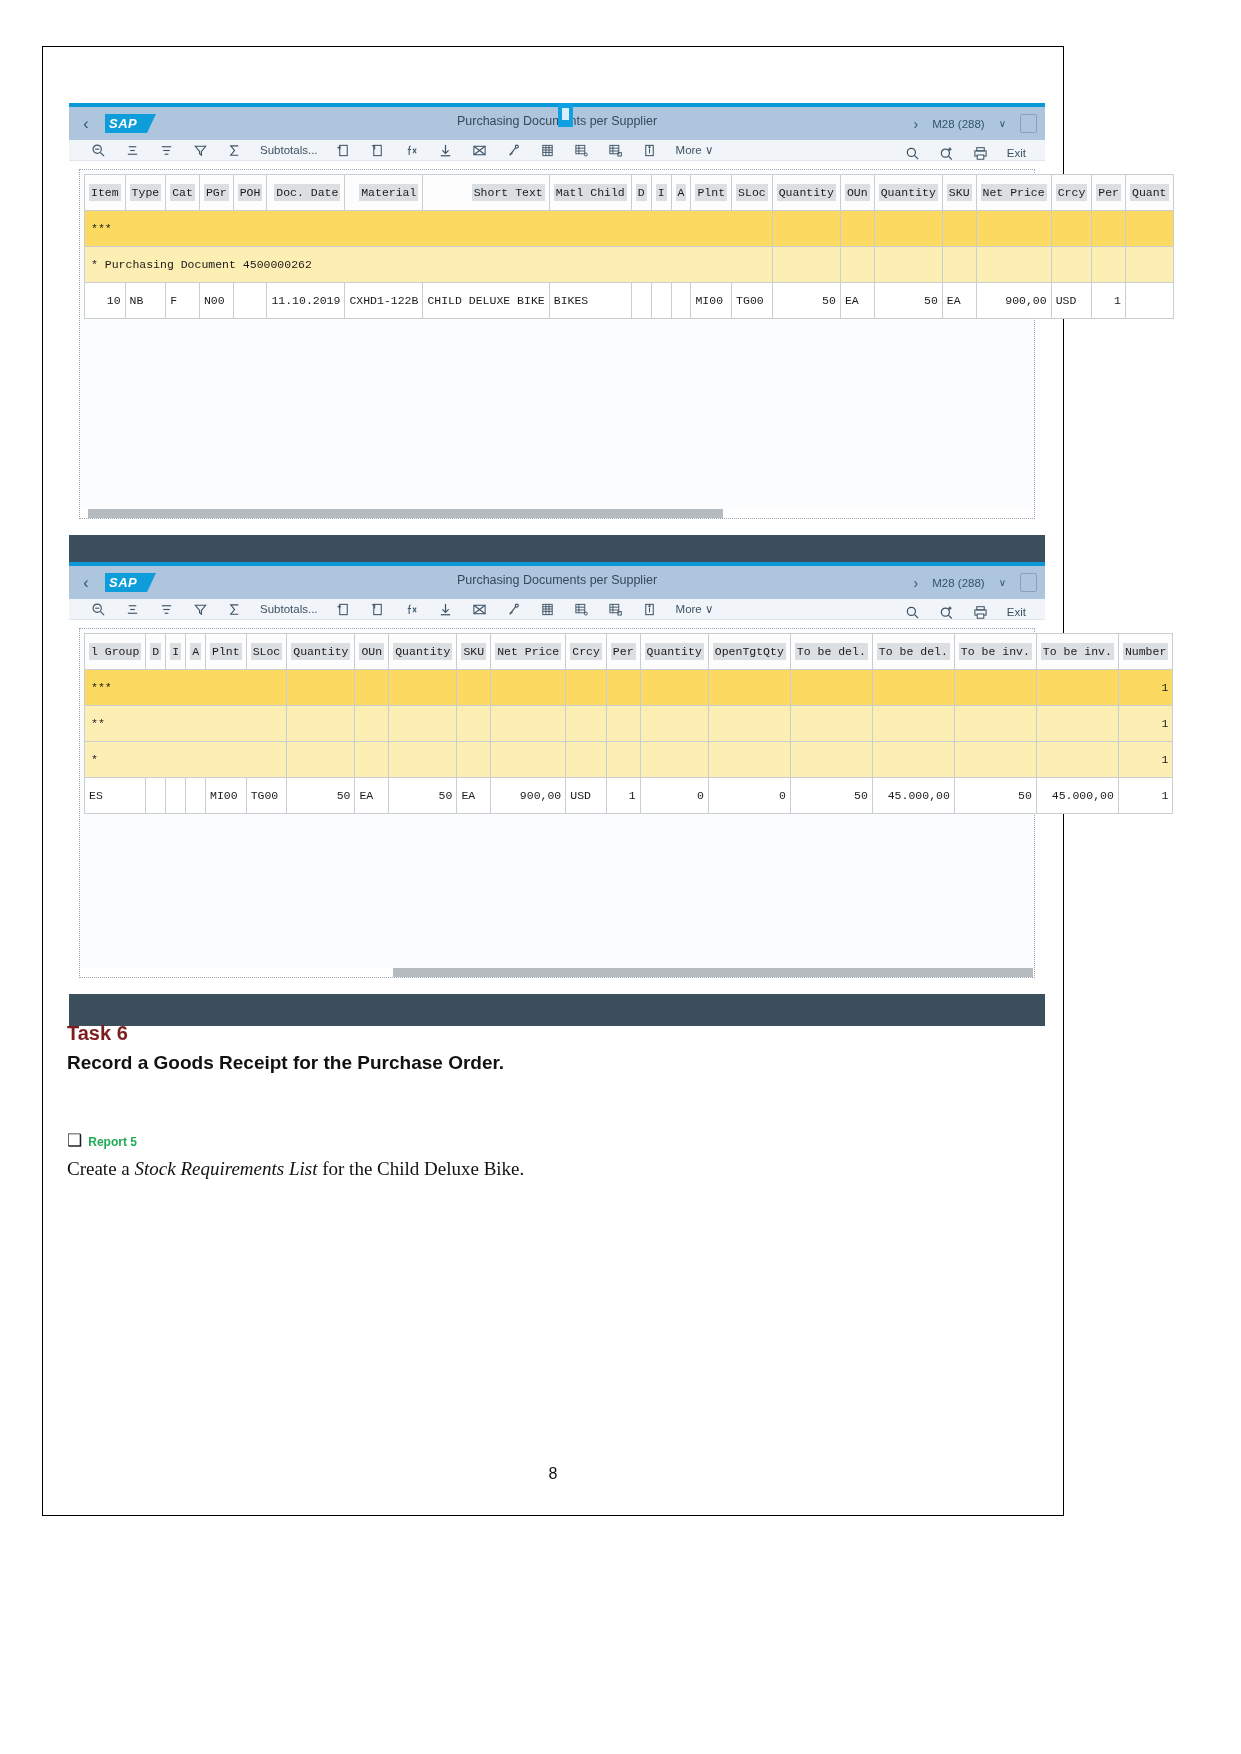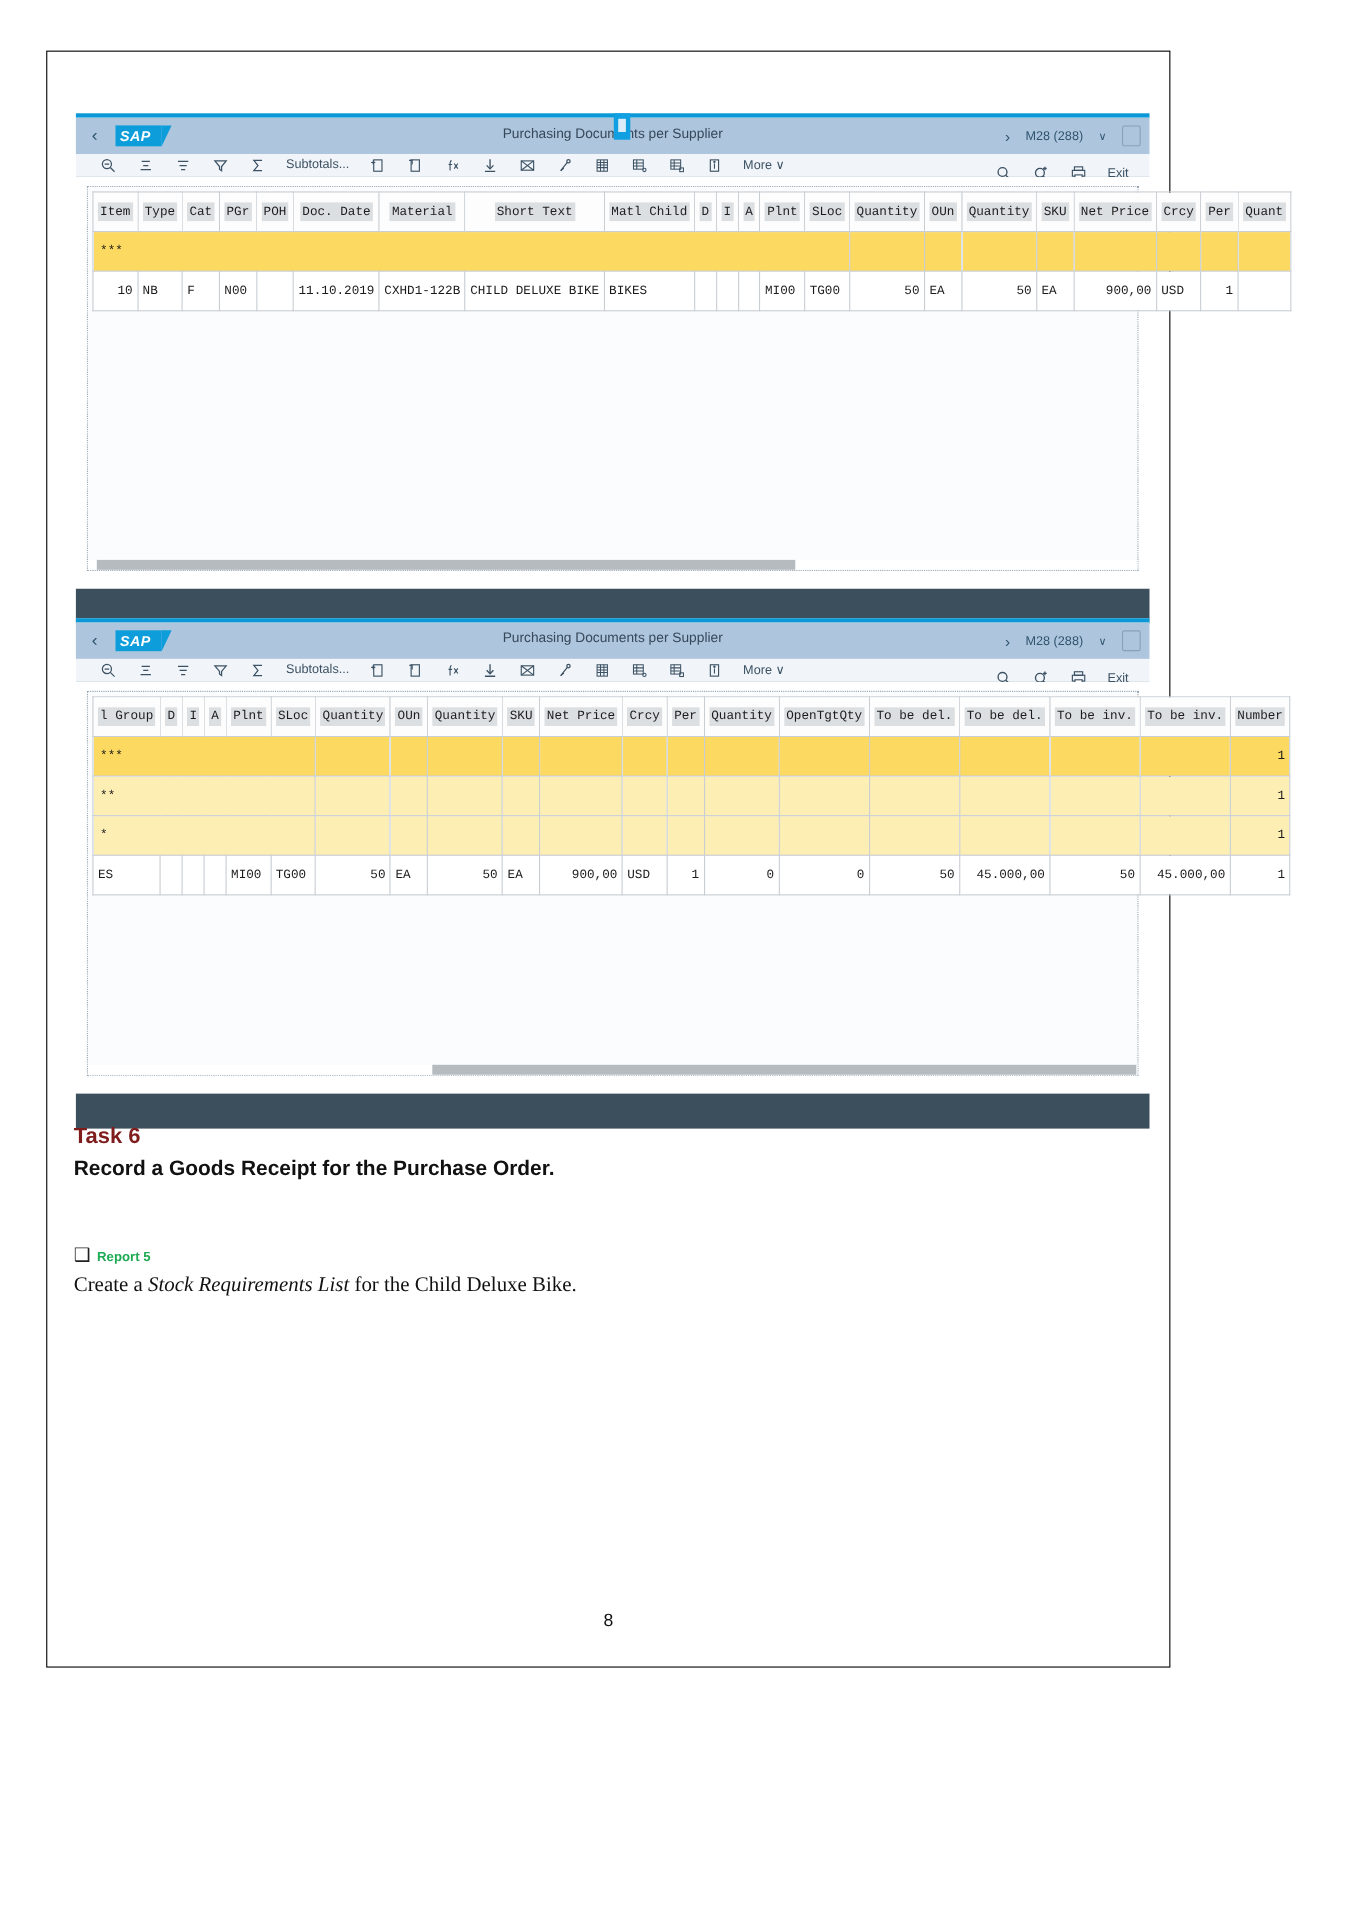--- a/index.html
+++ b/index.html
@@ -85,21 +85,21 @@
   .tb {
     color: #3c5163; font-size: 13px;
     display: flex; align-items: center; justify-content: center;
     height: 26px;
   }
   .tb.icon { width: 34px; }
   .tb.text { padding: 0 9px; font-size: 11.5px; }
   .tb svg { display:block; }
   .sap-toolbar .right-group {
     position: absolute; right: 10px; top: 0; height: 35px;
-    display: flex; align-items: center;
+    display: flex; align-items: flex-start;
   }
 
   .sap-body { background: #fff; position: relative; }
   .grid-outer {
     position: absolute; left: 10px; right: 10px; top: 8px; bottom: 16px;
     border: 1px dotted #9aa7b4;
     background: #fbfcfd;
   }
   .alv {
     position: absolute; left: 4px; top: 4px;
@@ -115,21 +115,21 @@
     padding: 0 4px;
     font-weight: normal;
     white-space: nowrap;
     overflow: hidden;
     background: #fff;
   }
   .alv th {
     height: 36px;
     background: linear-gradient(#fdfdfd, #fdfdfd);
     position: relative;
-    text-align: center;
+    text-align: right;
     vertical-align: middle;
   }
   .alv th span.lbl {
     display: inline-block;
     background: #dcdfe2;
     padding: 1px 2px;
     line-height: 15px;
   }
   .alv td.num { text-align: right; }
   .alv tr.total td      { background: #fcd960; }
@@ -380,20 +380,31 @@
                 <td colspan="14" class="starcell">***</td>
                 <td class="num"></td>
                 <td class="num"></td>
                 <td class="num"></td>
                 <td class="num"></td>
                 <td class="num"></td>
                 <td class="num"></td>
                 <td class="num"></td>
                 <td class="num"></td>
               </tr>
+              <tr class="sub1">
+                <td colspan="14" class="starcell">*  Purchasing Document 4500000262</td>
+                <td class="num"></td>
+                <td class="num"></td>
+                <td class="num"></td>
+                <td class="num"></td>
+                <td class="num"></td>
+                <td class="num"></td>
+                <td class="num"></td>
+                <td class="num"></td>
+              </tr>
               <tr class="datarow">
                 <td class="num">10</td>
                 <td class="">NB</td>
                 <td class="">F</td>
                 <td class="">N00</td>
                 <td class=""></td>
                 <td class="num">11.10.2019</td>
                 <td class="">CXHD1-122B</td>
                 <td class="">CHILD DELUXE BIKE</td>
                 <td class="">BIKES</td>

